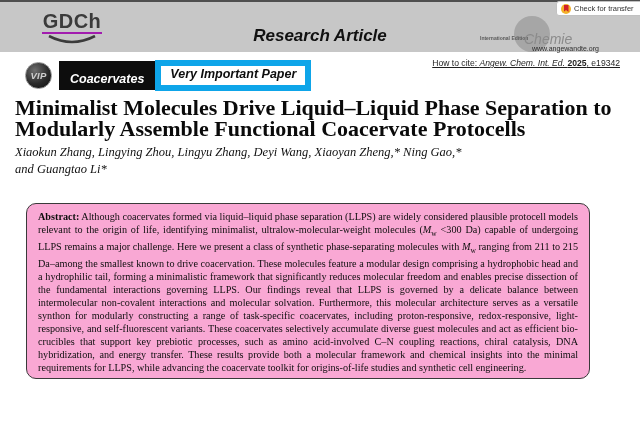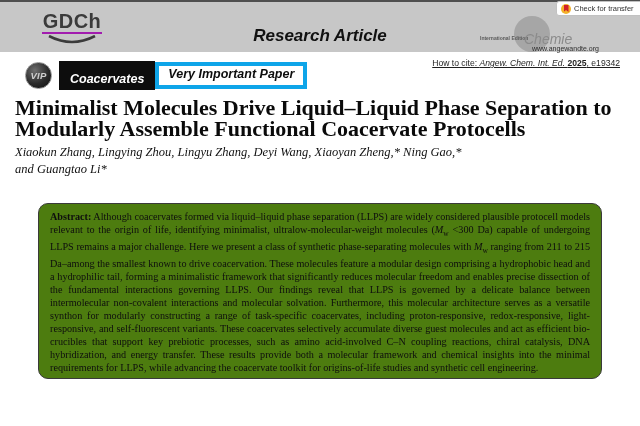--- a/index.html
+++ b/index.html
@@ -45,40 +45,40 @@
     border:1.5px solid #8f8f8f;box-sizing:border-box;
     display:flex;align-items:center;justify-content:center;
   }
   .vip-circle span{font-size:9.5px;font-weight:bold;font-style:italic;color:#cfcfcf;letter-spacing:.3px;}
   .badge-dark{
     margin-left:7px;background:#0d0d0d;color:#ffffff;
     font-size:12.5px;font-weight:bold;font-style:italic;
     padding:11px 11px 3px;line-height:15px;
   }
   .badge-light{
-    background:#ffffff;color:#0d0d0d;border:4px solid #0ea5e9;
+    background:#ffffff;color:#0d0d0d;border:6px solid #0ea5e9;
     font-size:12.5px;font-weight:bold;font-style:italic;
     padding:0 9px 1px;line-height:15px;height:18px;display:flex;align-items:center;box-sizing:content-box;
   }
   
   .title{
     position:absolute;left:15px;top:97px;width:606px;
     font-family:"Liberation Serif",serif;font-weight:bold;
     font-size:22px;line-height:21px;color:#0a0a0a;white-space:pre-line;
   }
   .authors{
     position:absolute;left:15px;top:144px;width:606px;
     font-family:"Liberation Serif",serif;font-style:italic;
     font-size:12.5px;line-height:16.5px;color:#111;white-space:pre-line;
   }
   
   .abstract-box{
-    position:absolute;left:38px;top:203px;width:564px;height:176px;
+    position:absolute;left:26px;top:203px;width:564px;height:176px;
     border:1.3px solid #3a3a3a;border-radius:10px;box-sizing:border-box;
-    padding:7px 11px 14px;overflow:hidden;background:#4d7c0f;
+    padding:7px 11px 14px;overflow:hidden;background:#f9a8d4;
   }
   .abstract-text{
     font-family:"Liberation Serif",serif;font-size:10.2px;line-height:12.95px;
     text-align:justify;color:#0e0e0e;
   }
   .abstract-text b{font-weight:bold;}
   .abstract-text sub{font-size:7.5px;}
 </style>
 </head>
 <body>

